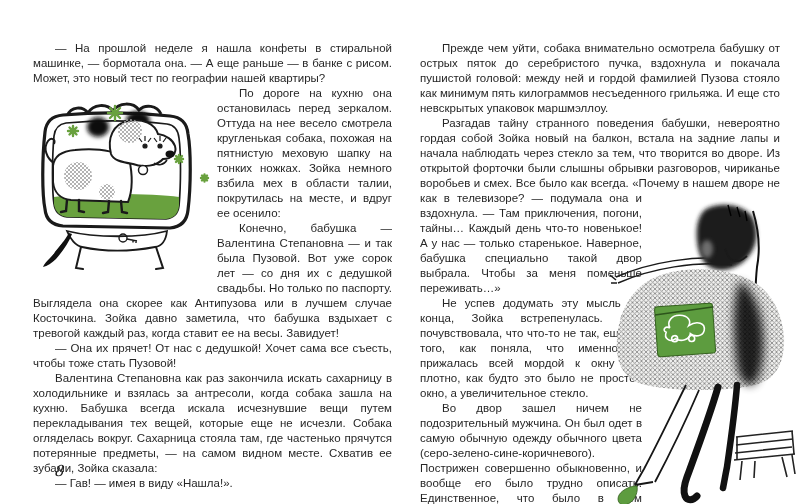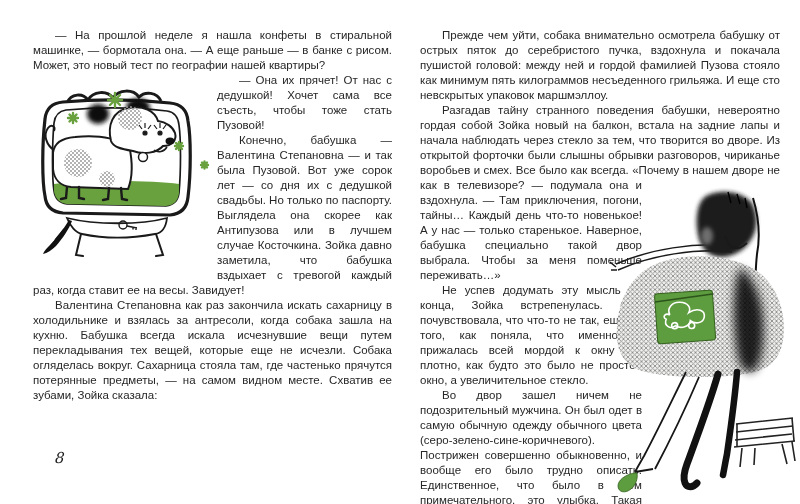--- a/index.html
+++ b/index.html
@@ -1,21 +1,21 @@
 <!DOCTYPE html>
 <html lang="ru"><head>
 <meta charset="utf-8">
 <style>
   html,body{margin:0;padding:0;}
   body{
     width:800px;height:504px;background:#ffffff;position:relative;overflow:hidden;
     font-family:"Liberation Sans","DejaVu Sans",sans-serif;color:#262626;
   }
   .spread{position:absolute;inset:0;}
-  .page{position:absolute;top:0;height:421px;}
+  .page{position:absolute;top:13px;height:421px;}
   .page-left{left:33px;width:359px;padding-top:28px;box-sizing:border-box;}
   .page-right{left:420px;width:360px;padding-top:28px;box-sizing:border-box;}
   p.para{
     margin:0;font-size:11.5px;line-height:15px;text-align:justify;
     hyphens:auto;-webkit-hyphens:auto;letter-spacing:0;
   }
   .indent{text-indent:22px;}
   
   .fig-dog{
     float:left;width:184px;height:182px;margin:12px 0 2px 0;position:relative;
@@ -107,26 +107,27 @@
           <g stroke="#1a1a1a" stroke-width="1.4" fill="none">
             <circle cx="90" cy="140" r="4"></circle>
             <path d="M 94 141 L 104 143 M 100 141.5 l 0 3 M 103 142 l 0 3"></path>
           </g>
 
           <path d="M 36 135 C 31 143 25 152 17 160 C 14 163 11 166 10 169 C 14 168 19 165 23 161 C 30 153 36 144 39 136 Z" fill="#111"></path>
           <g stroke="#111" stroke-width="1.3" fill="none">
             <path d="M 21 157 l -8 10 M 26 151 l -9 11 M 31 144 l -9 11"></path>
           </g>
         </svg>
-      </span>
+      </span><span>По дороге на кухню она остановилась перед зеркалом. Оттуда на нее весело смотрела кругленькая собака, похожая на пятнистую меховую шапку на тонких ножках. Зойка немного взбила мех в области талии, покрутилась на месте, и вдруг ее осенило:</span>
     </p>
 
+    <p class="para indent">Конечно, бабушка — Валентина Степановна — и так была Пузовой. Вот уже сорок лет — со дня их с дедушкой свадьбы. Но только по паспорту. Выглядела она скорее как Антипузова или в лучшем случае Косточкина. Зойка давно заметила, что бабушка вздыхает с тревогой каждый раз, когда ставит ее на весы. Завидует!</p>
     <p class="para indent">— Она их прячет! От нас с дедушкой! Хочет сама все съесть, чтобы тоже стать Пузовой!</p>
-    <p class="para indent">Конечно, бабушка — Валентина Степановна — и так была Пузовой. Вот уже сорок лет — со дня их с дедушкой свадьбы. Но только по паспорту. Выглядела она скорее как Антипузова или в лучшем случае Косточкина. Зойка давно заметила, что бабушка вздыхает с тревогой каждый раз, когда ставит ее на весы. Завидует!</p>
     <p class="para indent">Валентина Степановна как раз закончила искать сахарницу в холодильнике и взялась за антресоли, когда собака зашла на кухню. Бабушка всегда искала исчезнувшие вещи путем перекладывания тех вещей, которые еще не исчезли. Собака огляделась вокруг. Сахарница стояла там, где частенько прячутся потерянные предметы, — на самом видном месте. Схватив ее зубами, Зойка сказала:</p>
+    <p class="para indent">— Гав! — имея в виду «Нашла!».</p>
 
     <div class="page-number">8</div>
   </div>
 
   <div class="page page-right">
 
     <p class="para indent">Прежде чем уйти, собака внимательно осмотрела бабушку от острых пяток до серебристого пучка, вздохнула и покачала пушистой головой: между ней и гордой фамилией Пузова стояло как минимум пять килограммов несъеденного грильяжа. И еще сто невскрытых упаковок маршмэллоу.</p>
 
     <p class="para indent">
       <span>Разгадав тайну странного поведения бабушки, невероятно гордая собой Зойка новый на балкон, встала на задние лапы и начала наблюдать через стекло за тем, что творится во дворе. Из открытой форточки были слышны обрывки разговоров, чириканье воробьев и смех. Все было как всегда. «Почему в нашем</span>

